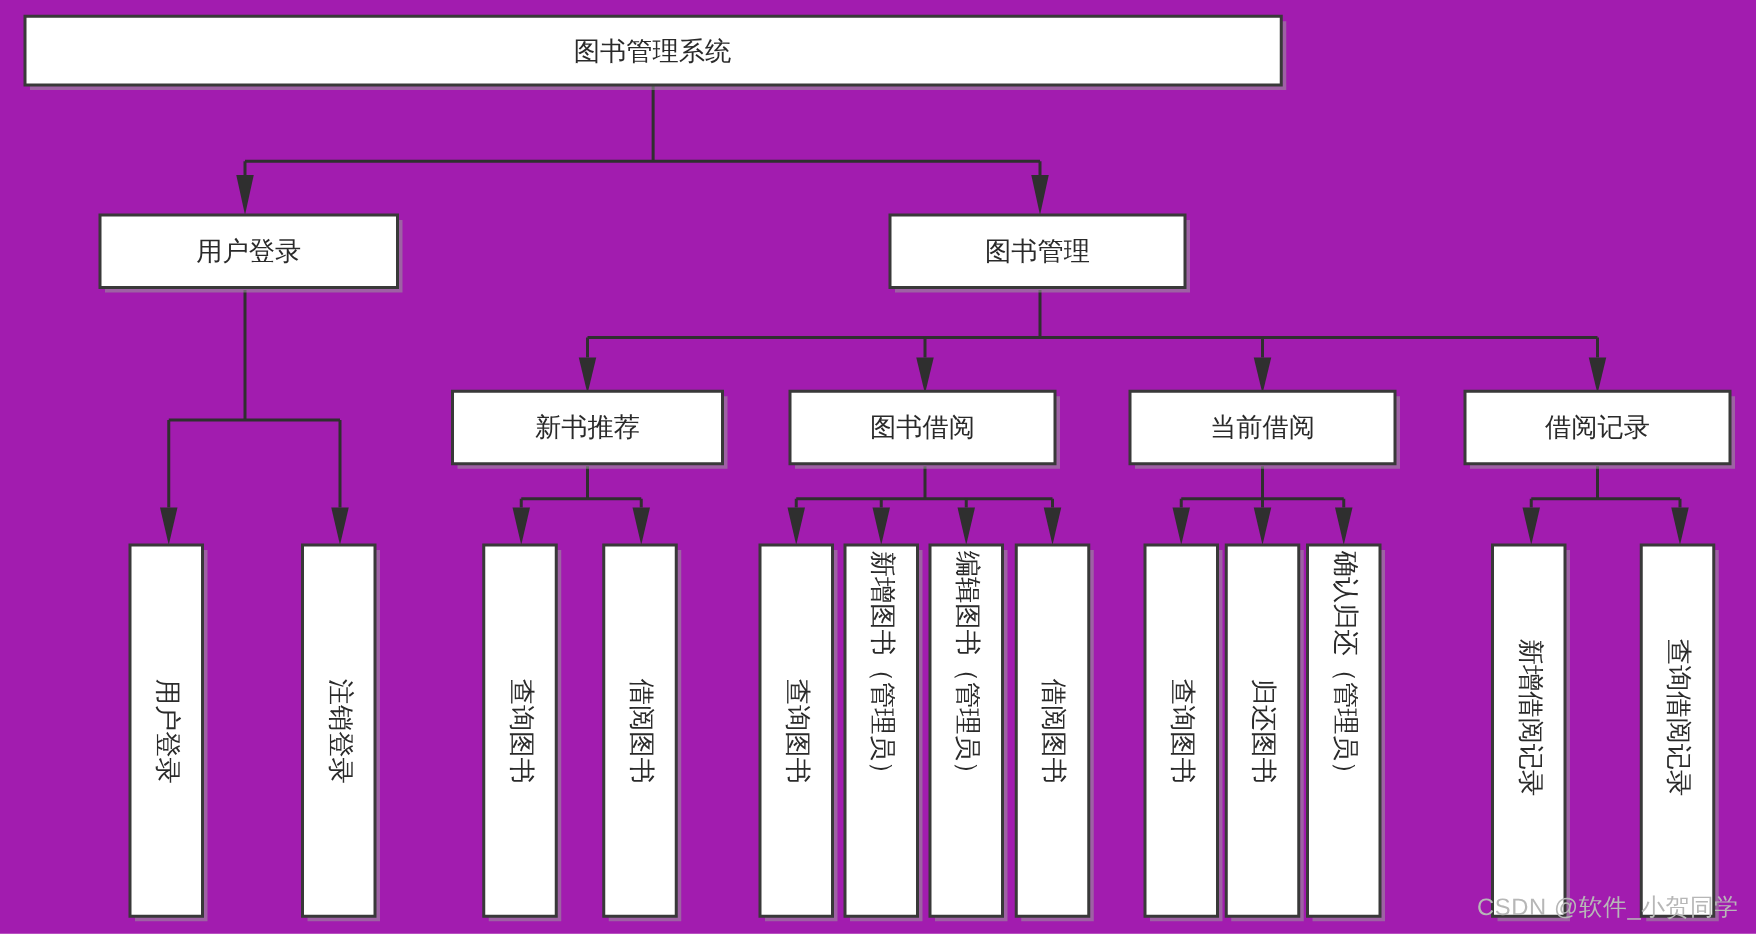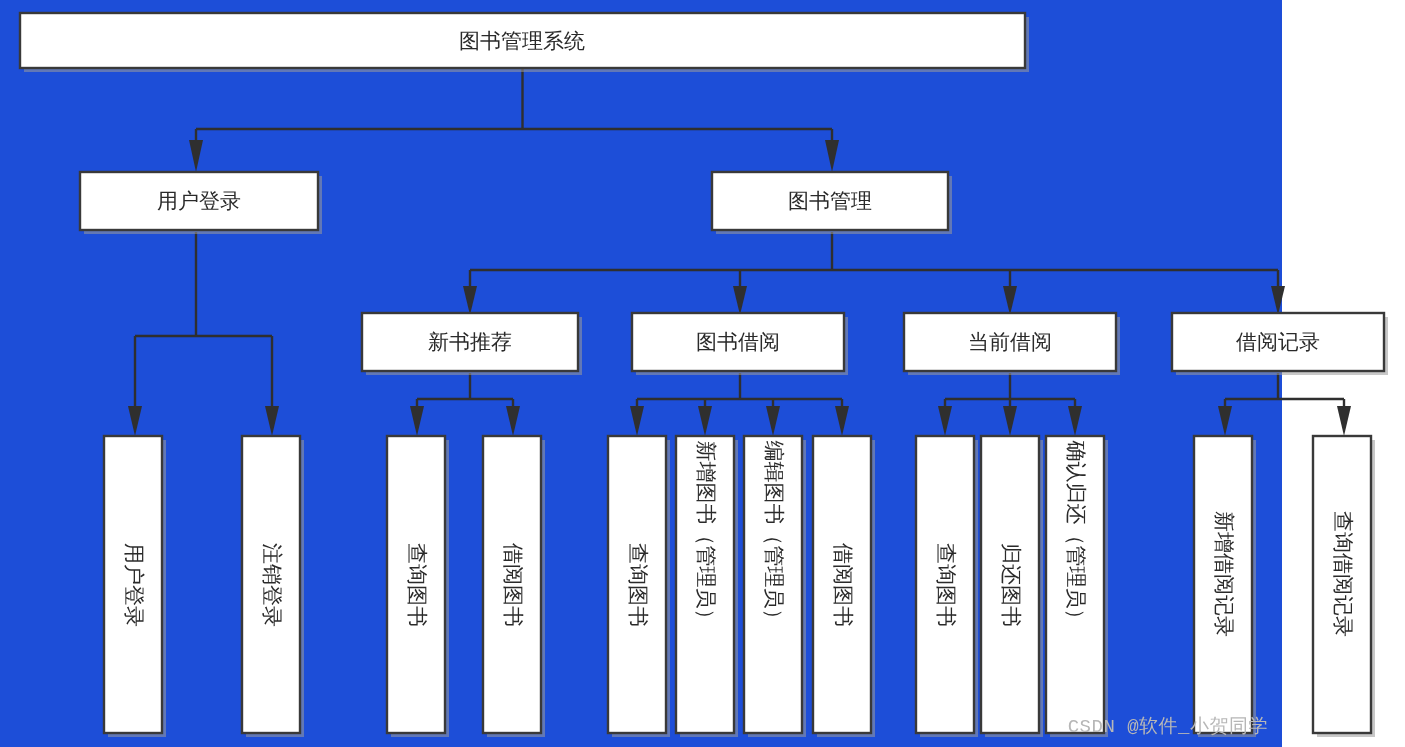--- a/index.html
+++ b/index.html
@@ -8,23 +8,23 @@
     background: #ffffff;
   }
   body {
     width: 1405px;
     height: 747px;
     font-family: "DejaVu Sans", "Liberation Sans", sans-serif;
     overflow: hidden;
   }
   #diagram-root {
     position: relative;
-    width: 1282px;
+    width: 1405px;
     height: 747px;
-    background: #1d4ed8;
+    background: #a21caf;
   }
   svg.flow-canvas {
     position: absolute;
     left: 0;
     top: 0;
     width: 1405px;
     height: 747px;
   }
   .node-box {
     fill: #ffffff;
@@ -58,21 +58,21 @@
     fill: #2a2a2a;
     font-size: 21px;
     text-anchor: middle;
     dominant-baseline: middle;
     white-space: pre;
   }
   .watermark-text {
     position: absolute;
     right: 14px;
     bottom: 8px;
-    font-family: Liberation Mono, monospace;
+    font-family: Liberation Sans, sans-serif;
     font-size: 19px;
     color: #b7b7b7;
     letter-spacing: 0.5px;
     user-select: none;
     white-space: nowrap;
   }
 </style>
 </head>
 <body>
 

